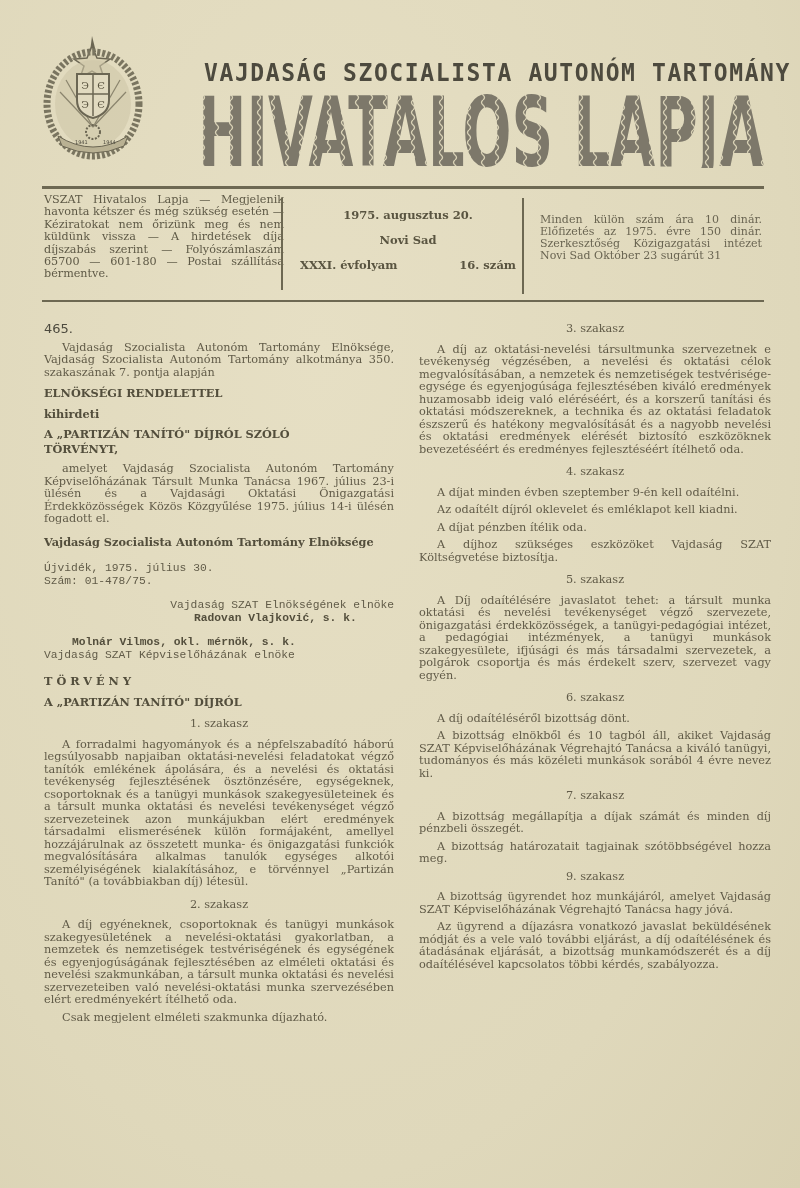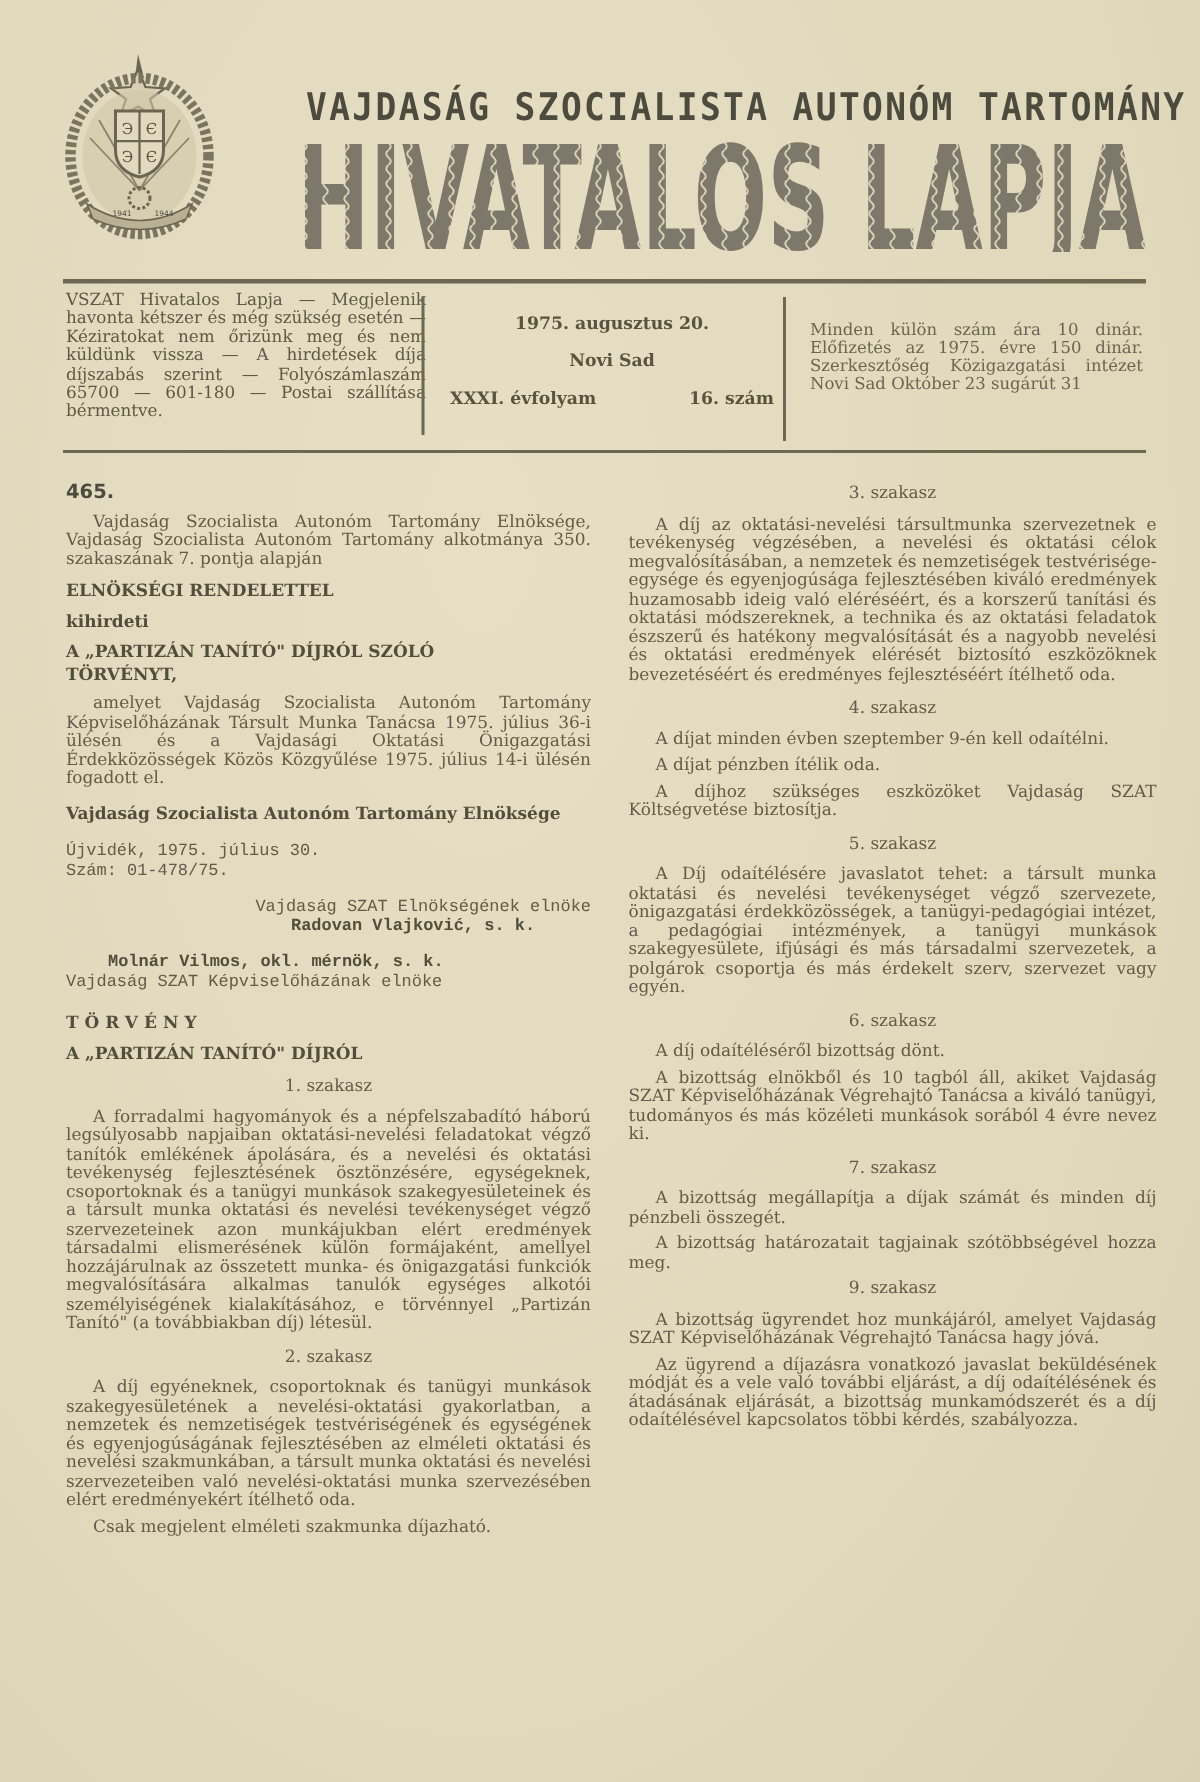--- a/index.html
+++ b/index.html
@@ -29,21 +29,21 @@
   .vdiv.b { left:522px; top:198px; height:96px; }
   .info-mid { position:absolute; left:300px; top:208px; width:216px; font-size:11.5px; color:#595440; font-weight:bold; }
   .info-mid .row { text-align:center; margin-bottom:11px; }
   .info-mid .row.split { display:flex; justify-content:space-between; }
   .info-right { position:absolute; left:540px; top:214px; width:222px; font-size:11px; line-height:12.1px;
     text-align:justify; color:#6a6552; }
   
   .col { position:absolute; top:323px; font-size:11.3px; line-height:12.5px; color:#615b48; }
   .col.left { left:44px; width:350px; }
   .col.right { left:406px; width:352px;margin-left:13px; }
-  .num { font-family:"DejaVu Sans","Liberation Sans",sans-serif; font-weight:bold; font-size:13px; color:#4d4a3e; margin-bottom:6px; }
+  .num { font-family:"DejaVu Sans","Liberation Sans",sans-serif; font-weight:normal; font-size:13px; color:#4d4a3e; margin-bottom:6px; }
   p { margin:0 0 5px 0; text-align:justify; text-indent:18px; }
   .bold { font-weight:bold; color:#534e3c; }
   .h { margin:8px 0 8px; text-indent:0; }
   .spaced { letter-spacing:4px; }
   .sec { text-align:center; margin:10px 0 8px; text-indent:0; }
   .sig { text-indent:0;font-family:Liberation Mono, monospace; }
 </style>
 </head>
 <body>
 
@@ -102,21 +102,21 @@
 
   <div class="rule bot"></div>
 
   <div class="col left">
     <div class="num">465.</div>
     <p>Vajdaság Szocialista Autonóm Tartomány Elnöksége, Vajdaság Szocialista Autonóm Tartomány alkotmánya 350. szakaszának 7. pontja alapján</p>
     <div class="h bold">ELNÖKSÉGI RENDELETTEL</div>
     <div class="h bold">kihirdeti</div>
     <div class="h bold" style="margin-bottom:2px">A „PARTIZÁN TANÍTÓ" DÍJRÓL SZÓLÓ</div>
     <div class="h bold" style="margin-top:0">TÖRVÉNYT,</div>
-    <p>amelyet Vajdaság Szocialista Autonóm Tartomány Képviselőházának Társult Munka Tanácsa 1975. július 36-i ülésén és a Vajdasági Oktatási Önigazgatási Érdekközösségek Közös Közgyűlése 1975. július 14-i ülésén fogadott el.</p>
+    <p>amelyet Vajdaság Szocialista Autonóm Tartomány Képviselőházának Társult Munka Tanácsa 1967. július 23-i ülésén és a Vajdasági Oktatási Önigazgatási Érdekközösségek Közös Közgyűlése 1975. július 14-i ülésén fogadott el.</p>
     <div class="h bold" style="margin:10px 0 14px">Vajdaság Szocialista Autonóm Tartomány Elnöksége</div>
     <div class="sig">Újvidék, 1975. július 30.</div>
     <div class="sig" style="margin-bottom:12px">Szám: 01-478/75.</div>
     <div class="sig" style="text-align:right">Vajdaság SZAT Elnökségének elnöke</div>
     <div class="sig bold" style="padding-left:150px;margin-bottom:12px">Radovan Vlajković, s. k.</div>
     <div class="sig bold" style="padding-left:28px">Molnár Vilmos, okl. mérnök, s. k.</div>
     <div class="sig">Vajdaság SZAT Képviselőházának elnöke</div>
     <div class="h bold spaced" style="margin-top:14px">TÖRVÉNY</div>
     <div class="h bold">A „PARTIZÁN TANÍTÓ" DÍJRÓL</div>
 
@@ -127,20 +127,21 @@
     <p>A díj egyéneknek, csoportoknak és tanügyi munkások szakegyesületének a nevelési-oktatási gyakorlatban, a nemzetek és nemzetiségek testvériségének és egységének és egyenjogúságának fejlesztésében az elméleti oktatási és nevelési szakmunkában, a társult munka oktatási és nevelési szervezeteiben való nevelési-oktatási munka szervezésében elért eredményekért ítélhető oda.</p>
     <p>Csak megjelent elméleti szakmunka díjazható.</p>
   </div>
 
   <div class="col right">
     <div class="sec" style="margin-top:0">3. szakasz</div>
     <p>A díj az oktatási-nevelési társultmunka szervezetnek e tevékenység végzésében, a nevelési és oktatási célok megvalósításában, a nemzetek és nemzetiségek testvérisége-egysége és egyenjogúsága fejlesztésében kiváló eredmények huzamosabb ideig való eléréséért, és a korszerű tanítási és oktatási módszereknek, a technika és az oktatási feladatok észszerű és hatékony megvalósítását és a nagyobb nevelési és oktatási eredmények elérését biztosító eszközöknek bevezetéséért és eredményes fejlesztéséért ítélhető oda.</p>
 
     <div class="sec">4. szakasz</div>
     <p>A díjat minden évben szeptember 9-én kell odaítélni.</p>
+    <p>Az odaítélt díjról oklevelet és emléklapot kell kiadni.</p>
     <p>A díjat pénzben ítélik oda.</p>
     <p>A díjhoz szükséges eszközöket Vajdaság SZAT Költségvetése biztosítja.</p>
 
     <div class="sec">5. szakasz</div>
     <p>A Díj odaítélésére javaslatot tehet: a társult munka oktatási és nevelési tevékenységet végző szervezete, önigazgatási érdekközösségek, a tanügyi-pedagógiai intézet, a pedagógiai intézmények, a tanügyi munkások szakegyesülete, ifjúsági és más társadalmi szervezetek, a polgárok csoportja és más érdekelt szerv, szervezet vagy egyén.</p>
 
     <div class="sec">6. szakasz</div>
     <p>A díj odaítéléséről bizottság dönt.</p>
     <p>A bizottság elnökből és 10 tagból áll, akiket Vajdaság SZAT Képviselőházának Végrehajtó Tanácsa a kiváló tanügyi, tudományos és más közéleti munkások sorából 4 évre nevez ki.</p>
 

